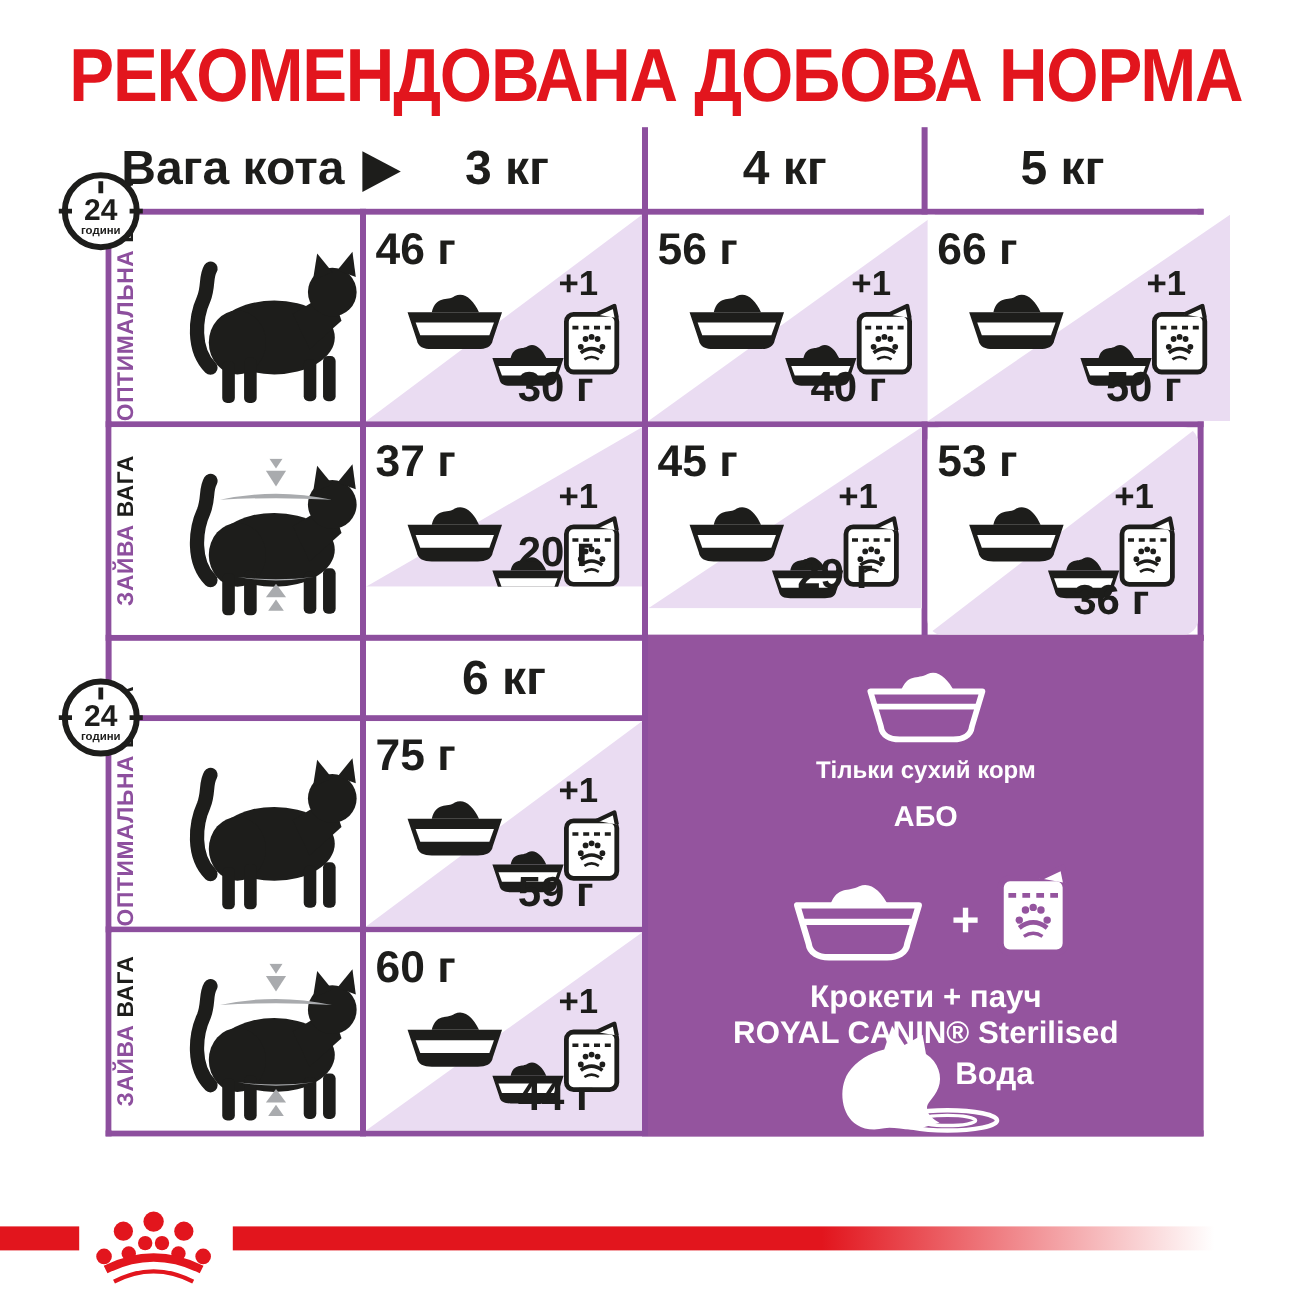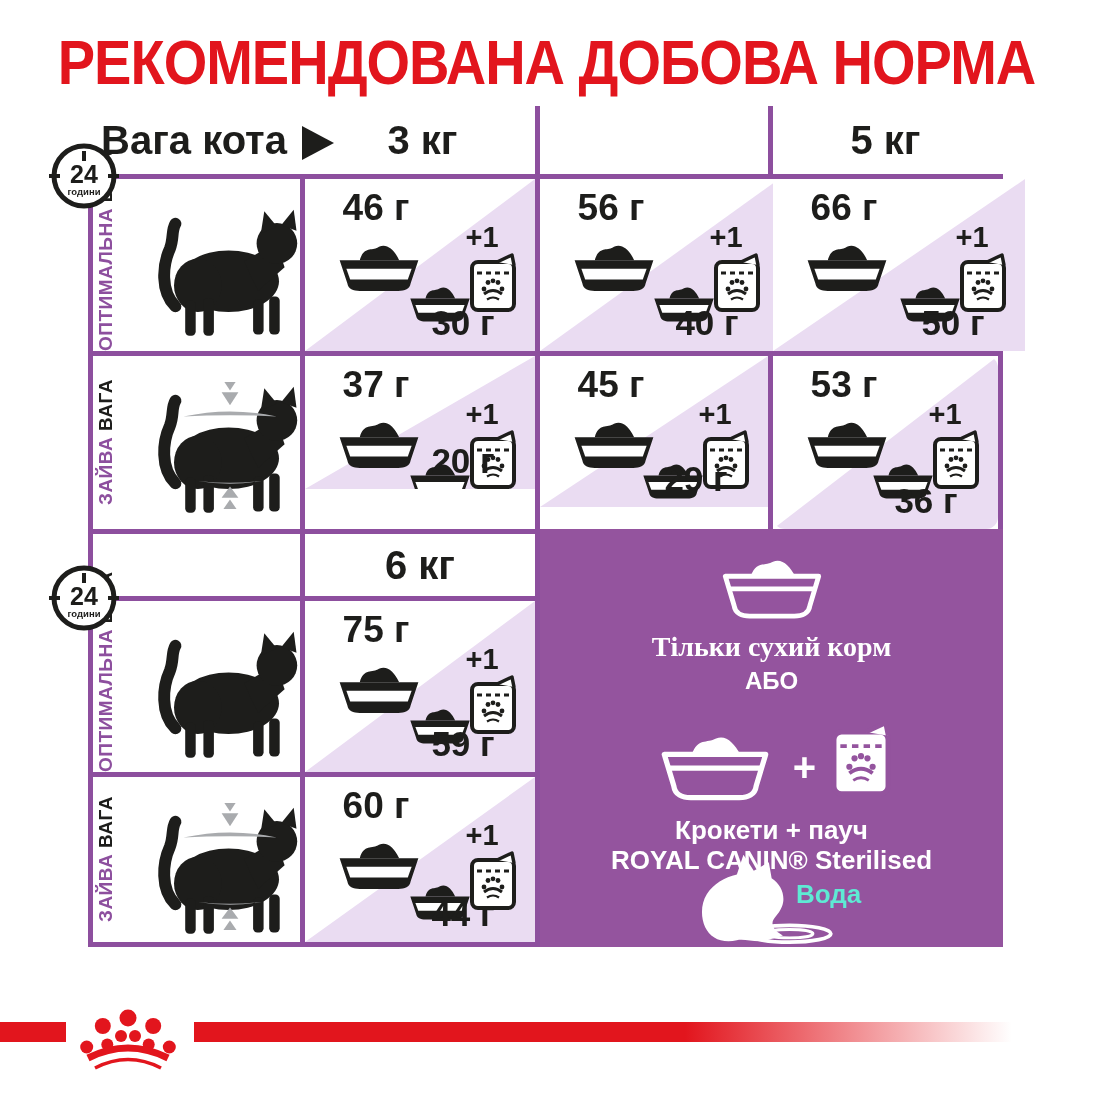--- a/index.html
+++ b/index.html
@@ -13,21 +13,21 @@
   .pl{position:absolute;background:#8d4f9e;z-index:1;}
   
   .hcell{position:absolute;display:flex;align-items:center;justify-content:center;
          font-weight:700;font-size:40px;color:#1d1d1b;z-index:2;}
   .arrow-right{position:absolute;width:0;height:0;border-top:17px solid transparent;
          border-bottom:17px solid transparent;border-left:32px solid #1d1d1b;z-index:3;}
   
   .dcell{position:absolute;overflow:hidden;z-index:2;background:#fff;}
   .tri{position:absolute;inset:0;background:#eadcf2;
        clip-path:polygon(100% 0,100% 100%,0 100%);}
-  .dry-val{position:absolute;left:8px;top:8px;width:126px;text-align:center;
+  .dry-val{position:absolute;left:8px;top:8px;width:126px;
            font-size:37px;font-weight:700;}
   .bowl-dry{position:absolute;left:26px;top:58px;width:96px;height:56px;color:#1d1d1b;}
   .plus1{position:absolute;right:20px;top:42px;width:66px;text-align:center;
          font-size:29px;font-weight:700;}
   .pouch{position:absolute;right:18px;top:74px;width:48px;height:60px;color:#1d1d1b;}
   .bowl-sm{position:absolute;right:57px;top:102px;width:76px;height:42px;color:#1d1d1b;}
   .mix-val{position:absolute;right:12px;bottom:8px;width:120px;text-align:center;
            font-size:35px;font-weight:700;}
   
   .lcell{position:absolute;z-index:2;background:#fff;}
@@ -115,20 +115,21 @@
   <div class="pl" style="left:88px;top:942px;width:915px;height:5px;"></div>
   <div class="pl" style="left:88px;top:174px;width:5px;height:773px;"></div>
   <div class="pl" style="left:300px;top:174px;width:5px;height:773px;"></div>
   <div class="pl" style="left:535px;top:106px;width:5px;height:841px;"></div>
   <div class="pl" style="left:768px;top:106px;width:5px;height:428px;"></div>
   <div class="pl" style="left:998px;top:174px;width:5px;height:360px;"></div>
 
   <div class="hcell" style="left:88px;top:106px;width:212px;height:68px;">Вага кота</div>
   <div class="arrow-right" style="left:302px;top:126px;"></div>
   <div class="hcell" style="left:310px;top:106px;width:225px;height:68px;">3 кг</div>
+  <div class="hcell" style="left:540px;top:106px;width:228px;height:68px;">4 кг</div>
   <div class="hcell" style="left:773px;top:106px;width:225px;height:68px;">5 кг</div>
 
   <div class="clock" style="left:47px;top:139px;">
     <svg viewBox="0 0 74 74" width="74" height="74">
       <circle cx="37" cy="37" r="30" fill="#fff" stroke="#1d1d1b" stroke-width="5"></circle>
       <line x1="37" y1="12" x2="37" y2="22" stroke="#1d1d1b" stroke-width="4"></line>
       <line x1="2" y1="37" x2="13" y2="37" stroke="#1d1d1b" stroke-width="4"></line>
       <line x1="61" y1="37" x2="72" y2="37" stroke="#1d1d1b" stroke-width="4"></line>
       <text x="37" y="44" text-anchor="middle" font-size="25" font-weight="bold" fill="#1d1d1b">24</text>
       <text x="37" y="56" text-anchor="middle" font-size="9.5" font-weight="bold" fill="#1d1d1b">години</text>
@@ -300,41 +301,41 @@
     <svg class="bowl-sm" viewBox="0 0 100 58">
         <use href="#sym-bowl"></use>
       </svg>
     <div class="mix-val">44 г</div>
   </div>
 
   <div class="panel">
     <svg style="position:absolute;left:50%;top:22px;transform:translateX(-50%);width:118px;height:70px;color:#fff;" viewBox="0 0 120 72">
         <use href="#sym-bowl-outline"></use>
       </svg>
-    <div class="panel-text" style="top:102px;font-size:28px;font-family:Liberation Serif, serif;">Тільки сухий корм</div>
+    <div class="panel-text" style="top:102px;font-size:20px;">Тільки сухий корм</div>
     <div class="panel-text" style="top:138px;font-size:24px;">АБО</div>
     <div class="icons-row">
       <svg style="width:128px;height:76px;color:#fff;" viewBox="0 0 120 72">
           <use href="#sym-bowl-outline"></use>
         </svg>
       <div style="font-size:40px;color:#fff;margin-top:4px;">+</div>
       <svg style="width:62px;height:78px;color:#94549e;margin-top:-12px;" viewBox="0 0 48 60">
           <use href="#sym-pouch"></use>
         </svg>
     </div>
     <div class="panel-text" style="top:286px;font-size:26px;">Крокети + пауч</div>
     <div class="panel-text" style="top:316px;font-size:26px;">ROYAL CANIN® Sterilised</div>
     <svg style="position:absolute;left:148px;top:322px;width:156px;height:94px;" viewBox="0 0 150 100">
       <path d="M20,92 C6,84 3,60 12,46 C19,35 31,28 44,25 L51,4 L62,21 L78,12 L81,29
                C92,36 96,49 92,59 C88,69 81,72 82,78 C83,84 88,87 93,90 L76,95
                C65,98 52,93 44,95 C35,97 26,96 20,92 Z" fill="#fff"></path>
       <ellipse cx="100" cy="88" rx="44" ry="9" fill="none" stroke="#fff" stroke-width="4"></ellipse>
       <ellipse cx="100" cy="88" rx="25" ry="4.5" fill="none" stroke="#fff" stroke-width="3"></ellipse>
     </svg>
-    <div style="position:absolute;left:256px;top:350px;font-size:26px;color:#5eead4;">Вода</div>
+    <div style="position:absolute;left:256px;top:350px;font-size:26px;color:#ffffff;">Вода</div>
   </div>
 
   <div class="redline-a"></div>
   <div class="redline-b"></div>
   <svg class="crownlogo" viewBox="0 0 120 78">
     <circle cx="18.7" cy="55" r="6.5" fill="#e2151d"></circle>
     <circle cx="34.8" cy="34" r="8" fill="#e2151d"></circle>
     <circle cx="60" cy="26" r="8.5" fill="#e2151d"></circle>
     <circle cx="85.2" cy="34" r="8" fill="#e2151d"></circle>
     <circle cx="101.3" cy="55" r="6.5" fill="#e2151d"></circle>

